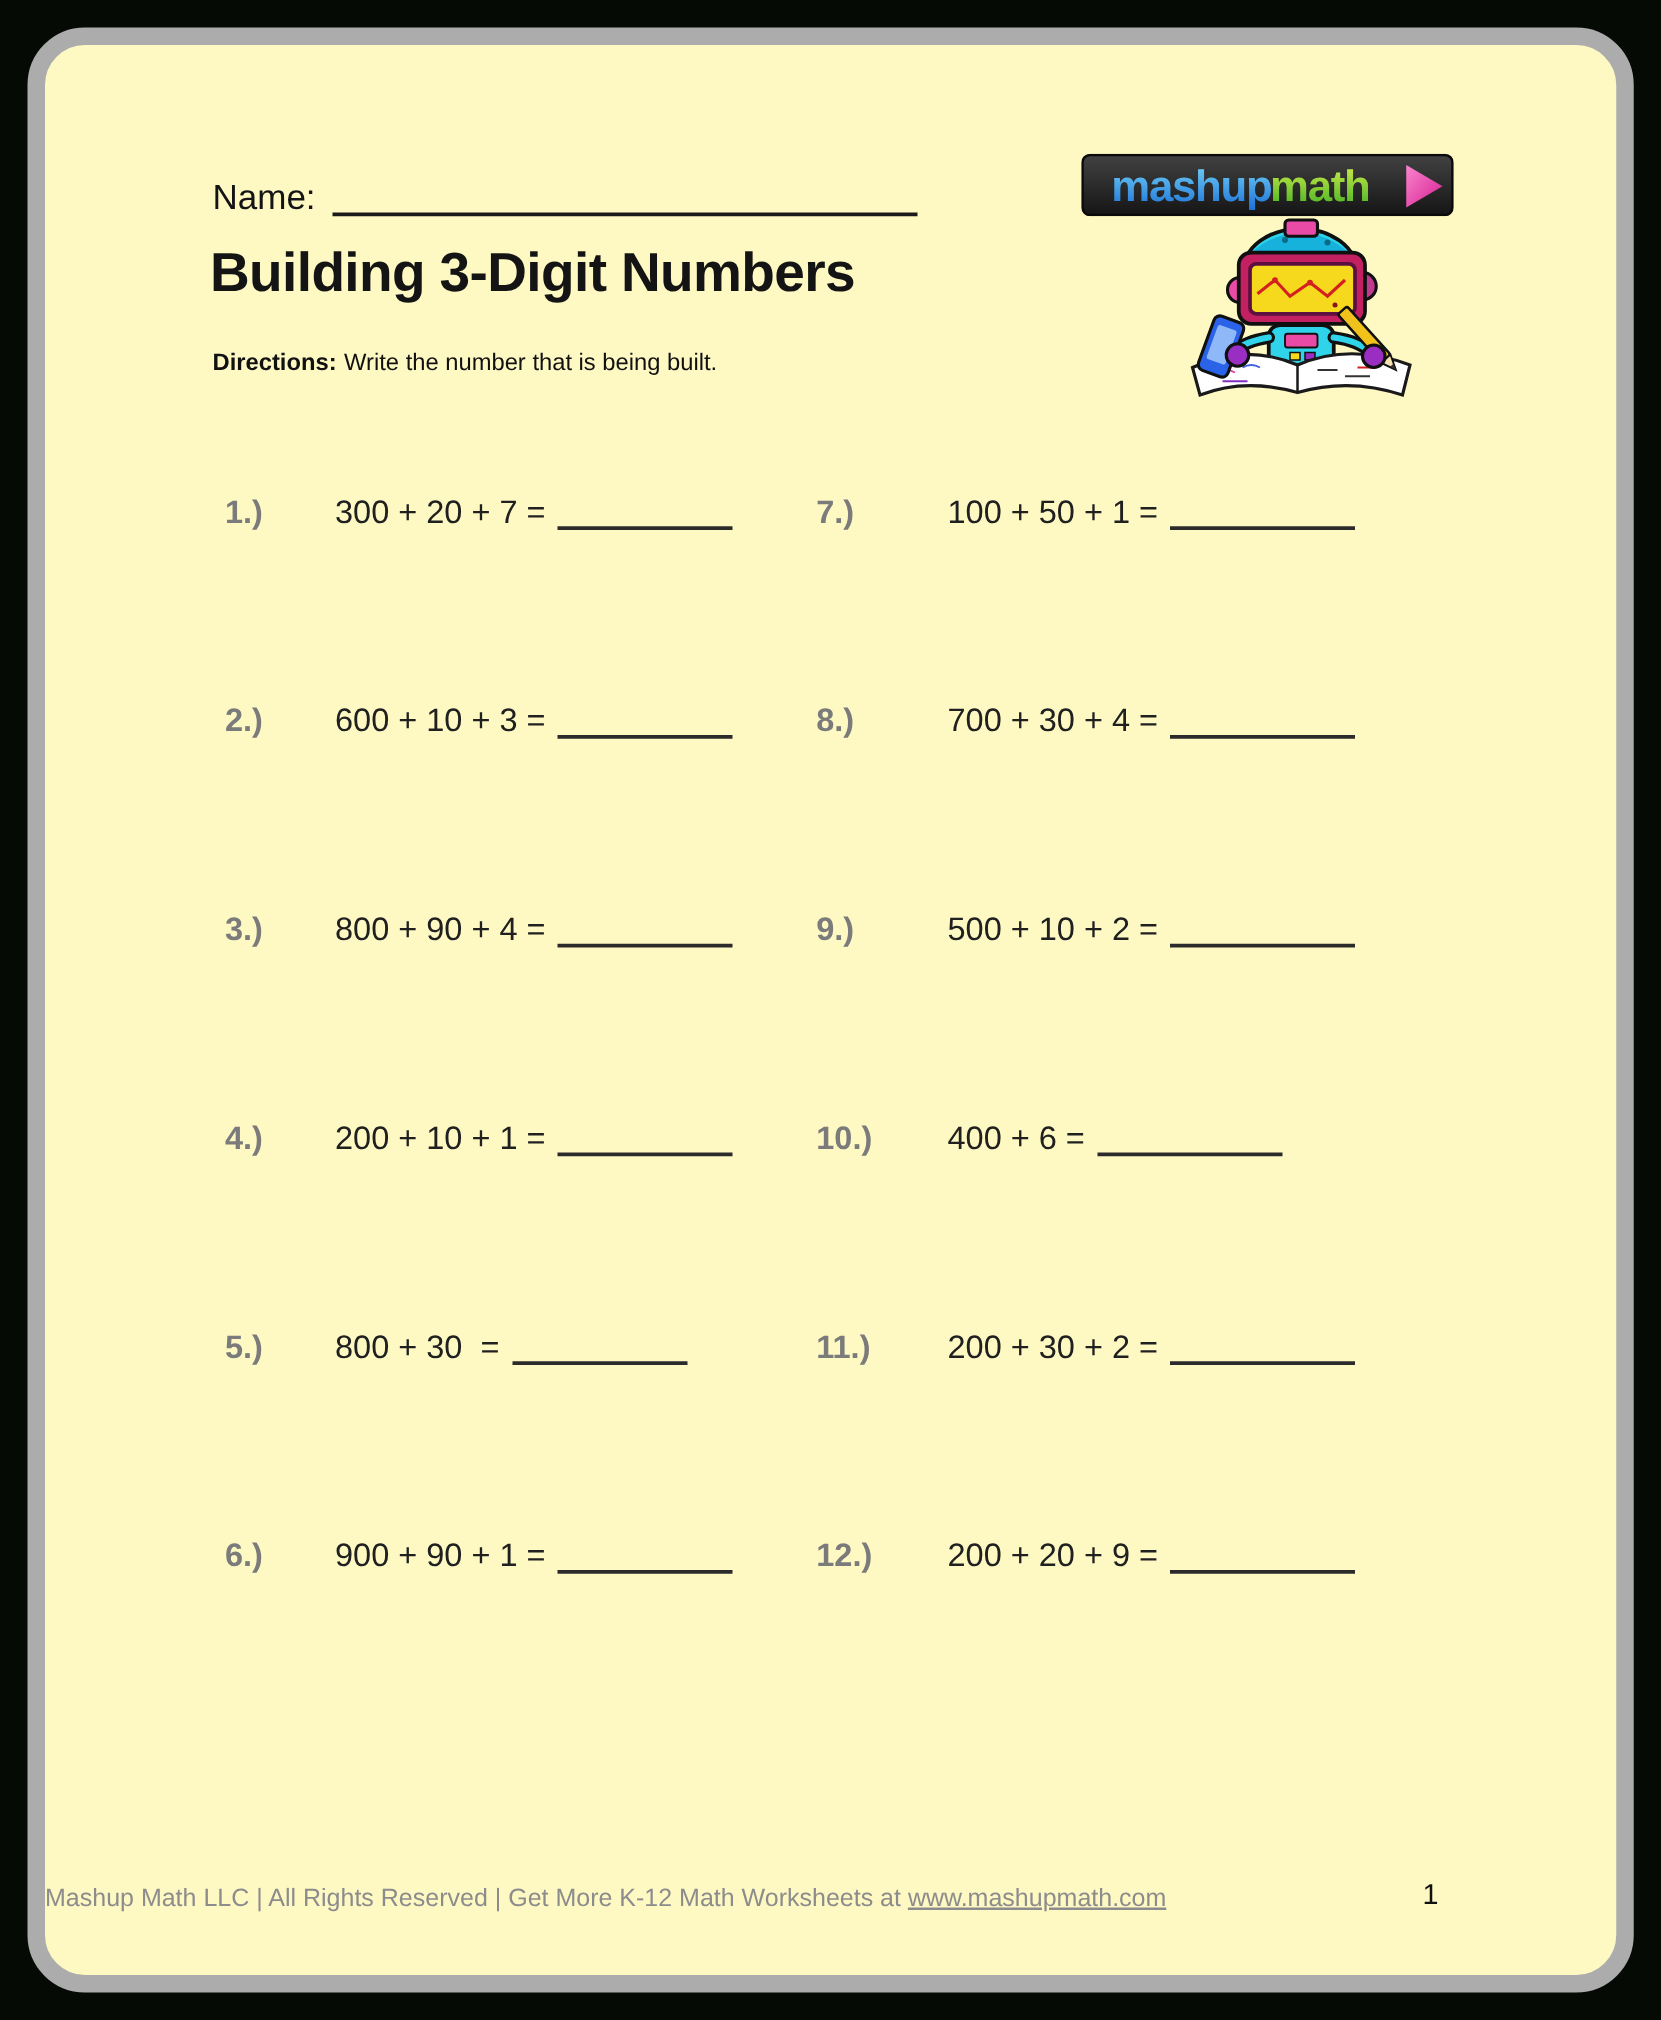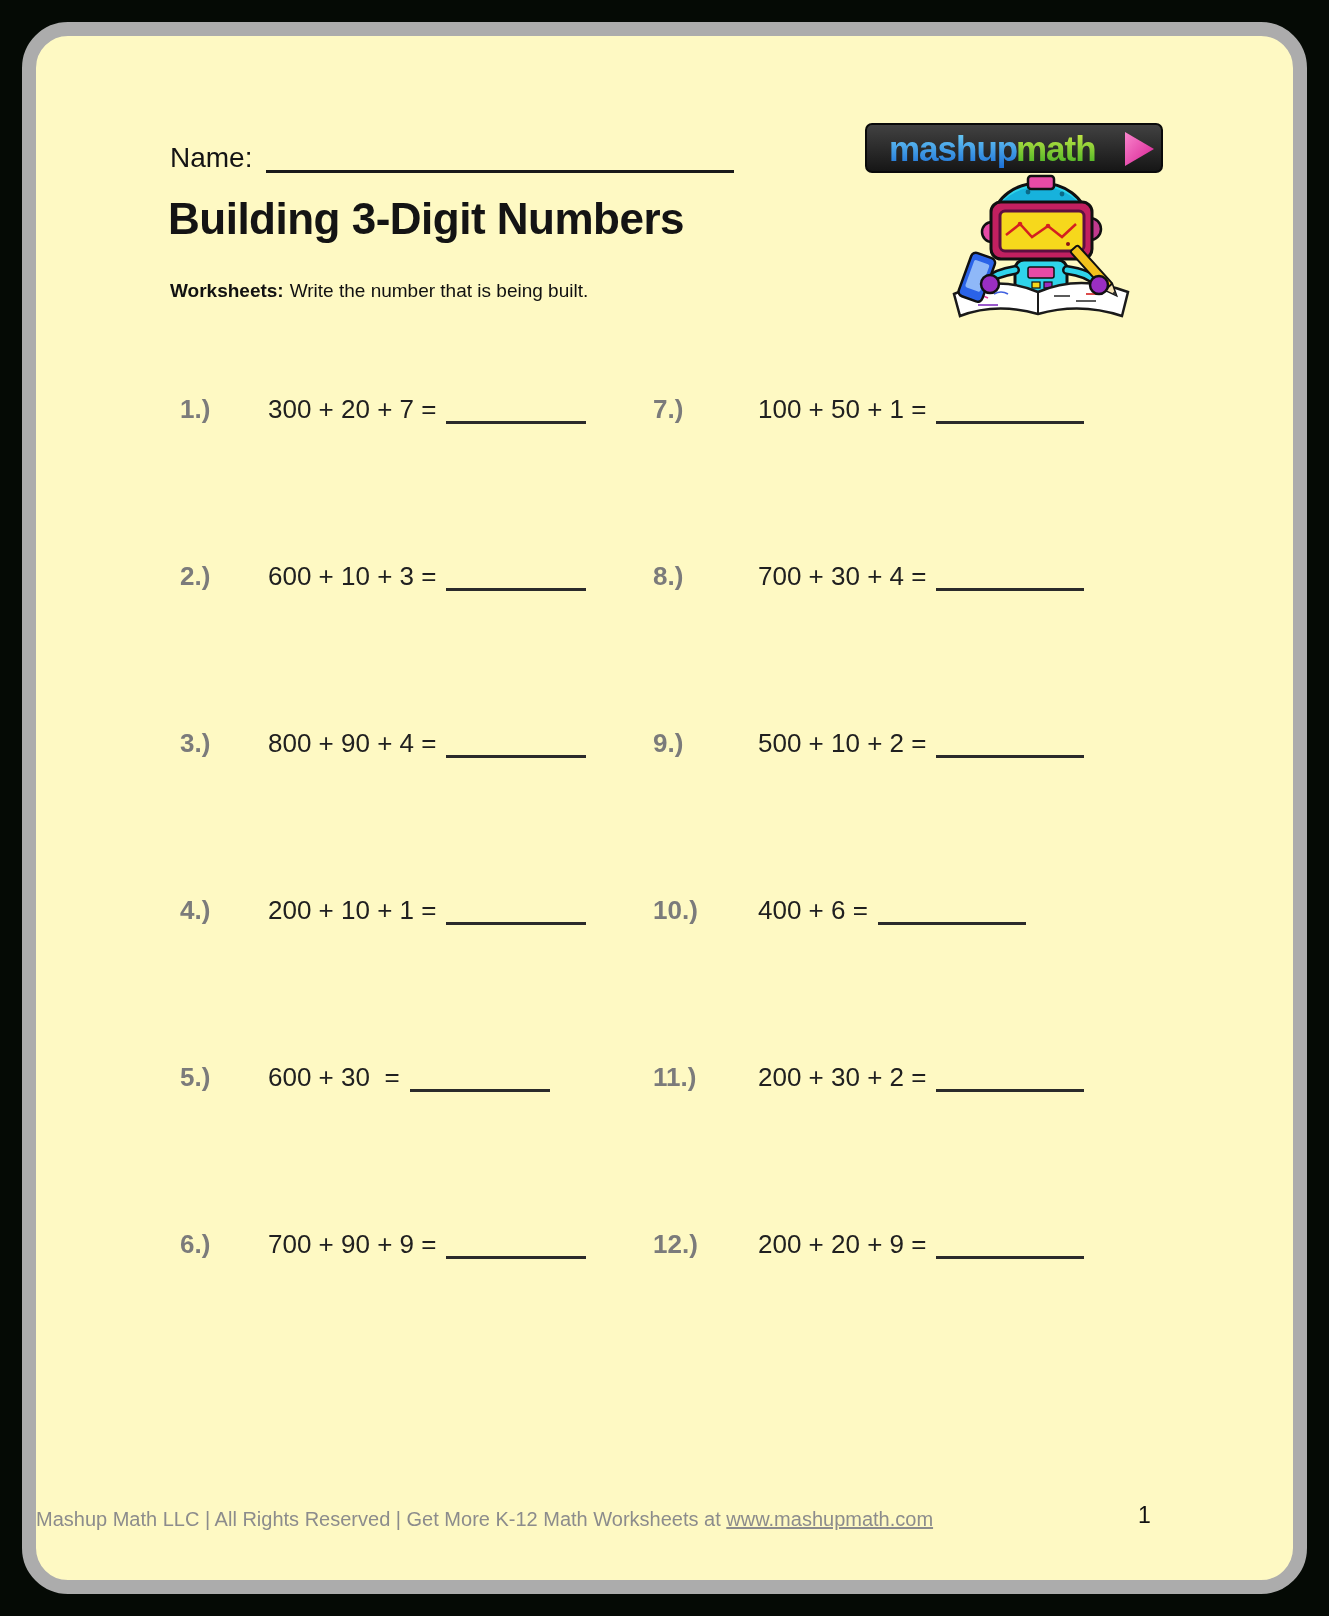--- a/index.html
+++ b/index.html
@@ -68,21 +68,21 @@
 <div class="page">
 
   <div class="name-row">
     <span>Name:</span>
     <span class="name-line"></span>
   </div>
 
   <div class="title">Building 3-Digit Numbers</div>
 
   <div class="directions">
-    <span class="dir-label">Worksheets:</span><span class="dir-text">Write the number that is being built.</span>
+    <span class="dir-label">Directions:</span><span class="dir-text">Write the number that is being built.</span>
   </div>
 
   <div class="logo">
     <svg width="298" height="50" viewBox="0 0 298 50">
       <defs>
         <linearGradient id="gBar" x1="0" y1="0" x2="0" y2="1">
           <stop offset="0" stop-color="#424242"></stop>
             <stop offset="1" stop-color="#151515"></stop>
         </linearGradient>
         <linearGradient id="gBlue" x1="0" y1="0" x2="0" y2="1">
@@ -173,26 +173,26 @@
       <span class="expr">800 + 90 + 4 =</span>
       <span class="blank"></span>
   </div>
   <div class="prob left-col" style="top:854px">
     <span class="num">4.)</span>
       <span class="expr">200 + 10 + 1 =</span>
       <span class="blank"></span>
   </div>
   <div class="prob left-col" style="top:1021px">
     <span class="num">5.)</span>
-      <span class="expr">600 + 30  =</span>
+      <span class="expr">800 + 30  =</span>
       <span class="blank"></span>
   </div>
   <div class="prob left-col" style="top:1188px">
     <span class="num">6.)</span>
-      <span class="expr">700 + 90 + 9 =</span>
+      <span class="expr">900 + 90 + 1 =</span>
       <span class="blank"></span>
   </div>
 
   <div class="prob right-col" style="top:353px">
     <span class="num">7.)</span>
       <span class="expr">100 + 50 + 1 =</span>
       <span class="blank"></span>
   </div>
   <div class="prob right-col" style="top:520px">
     <span class="num">8.)</span>

